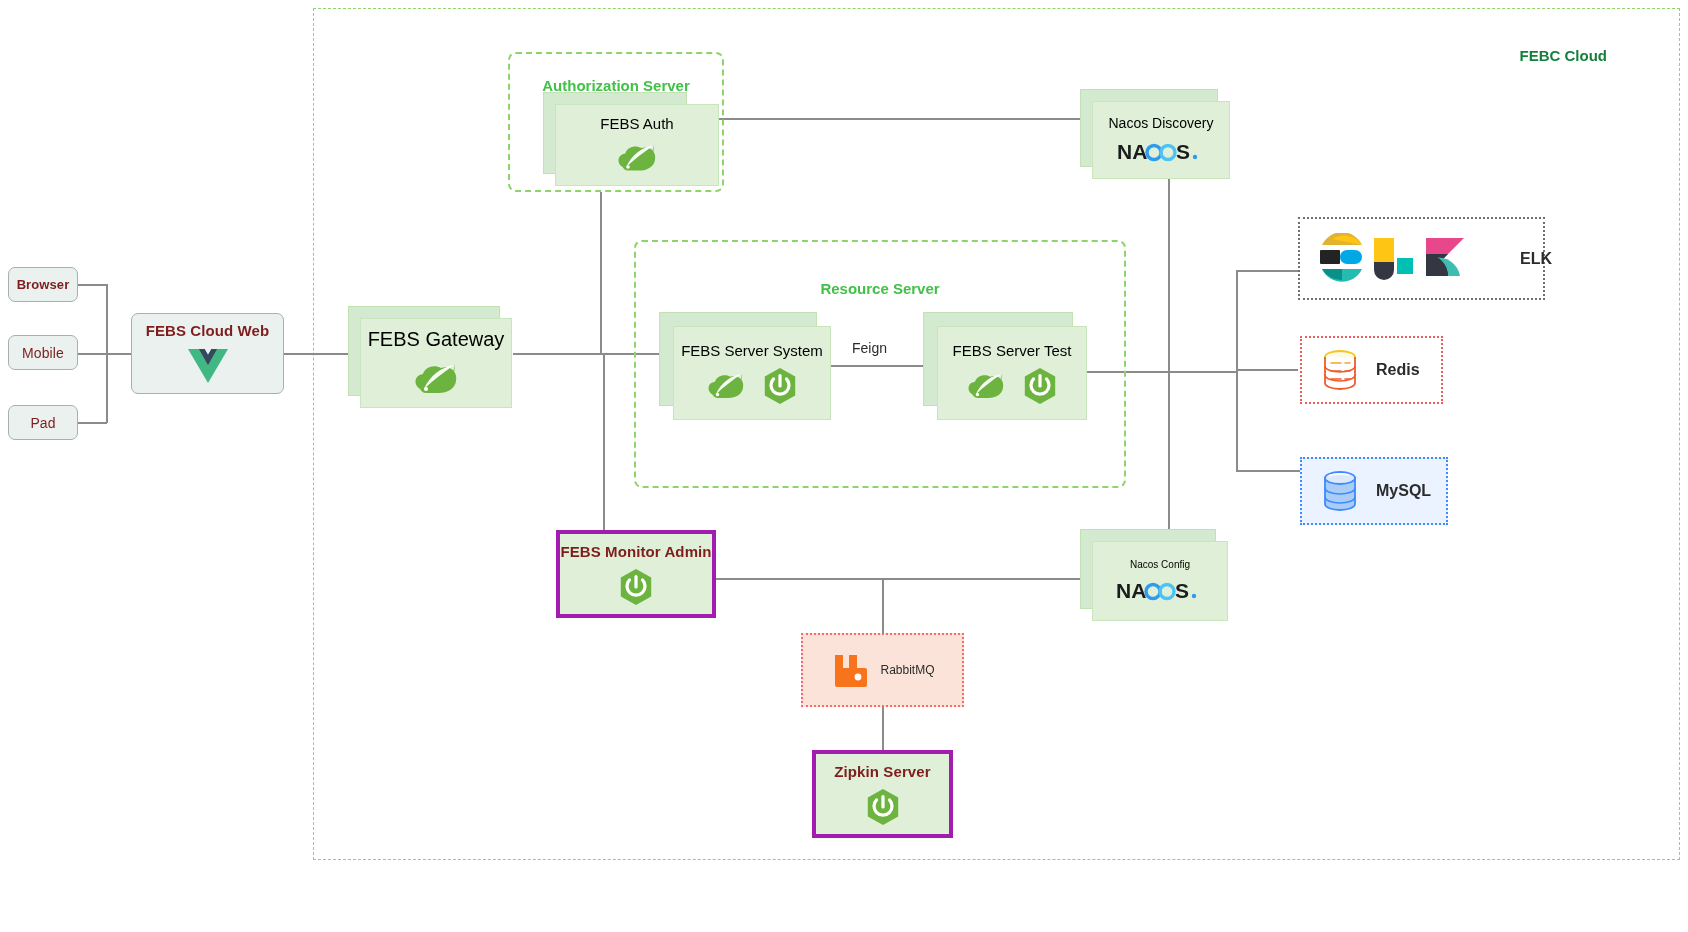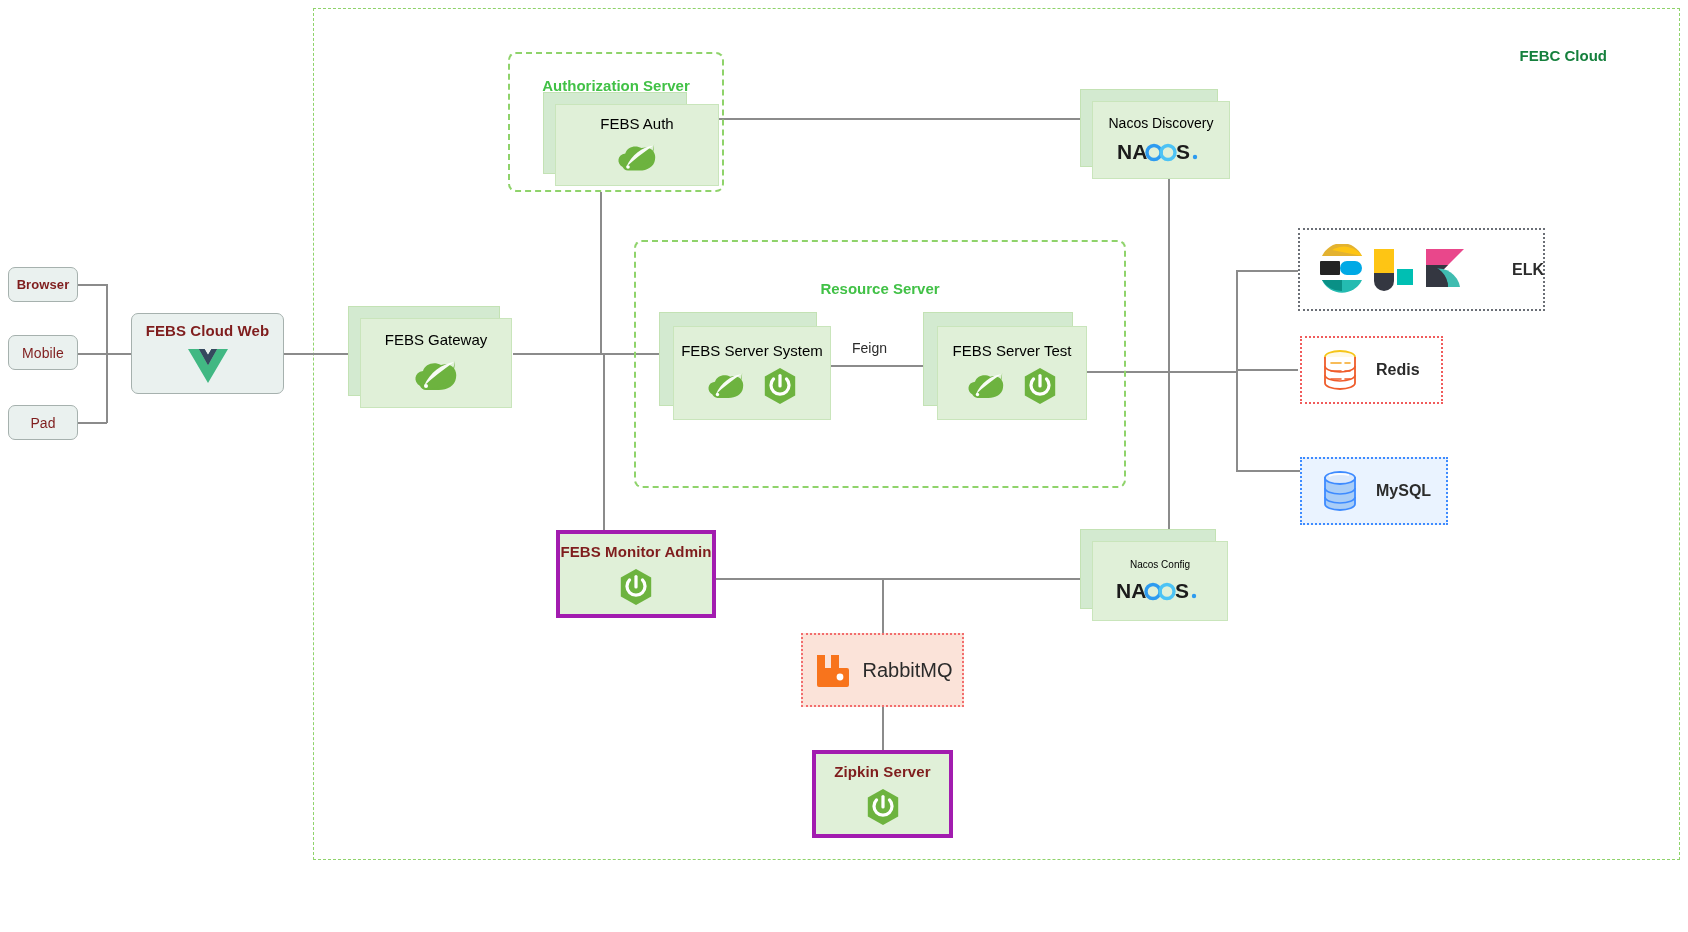--- a/index.html
+++ b/index.html
@@ -108,21 +108,21 @@
         <path d="M2 2 L13 2 L22 18 L31 2 L42 2 L22 36 Z" fill="#41b883"></path>
         <path d="M13 2 L22 18 L31 2 L25.5 2 L22 8 L18.5 2 Z" fill="#35495e"></path>
         <path d="M13 2 L18.5 2 L22 8 L25.5 2 L31 2 L22 18 Z" fill="#35495e"></path>
       </svg>
     </span>
   </div>
 
   <div class="stack" style="left:348px;top:306px;width:166px;height:104px;">
     <div class="sh" style="left:0;top:0;width:152px;height:90px;"></div>
     <div class="front" style="left:12px;top:12px;width:152px;height:90px;">
-      <span class="title" style="font-size:15px;">FEBS Gateway</span>
+      <span class="title" style="font-size:20px;">FEBS Gateway</span>
       <span class="icons">
         <svg width="48" height="40" viewBox="0 0 48 40">
           <path d="M8 30 C1 26 2 16 11 15 C13 8 22 5 29 9 C38 6 46 13 44 22 C43 30 35 34 27 34 L14 34 C11 34 9 32 8 30 Z" fill="#6db33f"></path>
           <path d="M42 6 C30 8 18 16 12 30 C20 22 31 14 42 6 Z" fill="#ffffff" opacity="0.95"></path>
           <path d="M43 5 C41 18 33 30 19 33 C31 34 42 26 43 5 Z" fill="#6db33f"></path>
           <circle cx="14" cy="30" r="2" fill="#fff"></circle>
         </svg>
       </span>
     </div>
   </div>
@@ -243,36 +243,36 @@
   </div>
 
   <div class="dotbox dot-pink" style="left:801px;top:633px;width:163px;height:74px;
        justify-content:center;gap:10px;background:#fbe3d9;">
     <span>
       <svg width="40" height="40" viewBox="0 0 40 40">
         <path d="M5 5 h8 v13 h6 V5 h8 v13 h8 a2 2 0 0 1 2 2 v15 a2 2 0 0 1 -2 2 H7 a2 2 0 0 1 -2 -2 Z" fill="#f8741c"></path>
         <circle cx="28" cy="27" r="3.4" fill="#fff"></circle>
       </svg>
     </span>
-    <span class="vendor-label" style="font-size:20px;">RabbitMQ</span>
+    <span class="vendor-label" style="font-size:12px;">RabbitMQ</span>
   </div>
 
   <div class="node greenbox" style="left:812px;top:750px;width:141px;height:88px;">
     <span class="title" style="font-size:15px;">Zipkin Server</span>
     <span class="icons">
       <svg width="38" height="38" viewBox="0 0 40 40">
         <path d="M20 1 L36 10 L36 30 L20 39 L4 30 L4 10 Z" fill="#6db33f"></path>
         <path d="M20 9 L20 20" stroke="#fff" stroke-width="3.4" stroke-linecap="round"></path>
         <path d="M13.2 12.5 A9.5 9.5 0 1 0 26.8 12.5" stroke="#fff" stroke-width="3.4" fill="none" stroke-linecap="round"></path>
       </svg>
     </span>
   </div>
 
-  <div class="dotbox dot-gray" style="left:1298px;top:228px;width:247px;height:83px;
-       padding-left:16px;gap:6px;">
+  <div class="dotbox dot-gray" style="left:1298px;top:217px;width:247px;height:83px;
+       padding-left:16px;gap:14px;">
     <span>
       <svg width="168" height="52" viewBox="0 0 168 52">
 
         <g transform="translate(2,4)">
           <path d="M4 8 A22 22 0 0 1 44 8 Z" fill="#e3b230"></path>
           <path d="M14 2 A22 22 0 0 1 44 8 Z" fill="#fec514"></path>
           <rect x="2" y="13" width="20" height="14" rx="1" fill="#232323"></rect>
           <rect x="22" y="13" width="22" height="14" rx="7" fill="#00a9e5"></rect>
           <path d="M4 32 A22 22 0 0 0 44 32 Z" fill="#24bbb1"></path>
           <path d="M4 32 A22 22 0 0 0 24 43 L24 32 Z" fill="#0a9086"></path>

